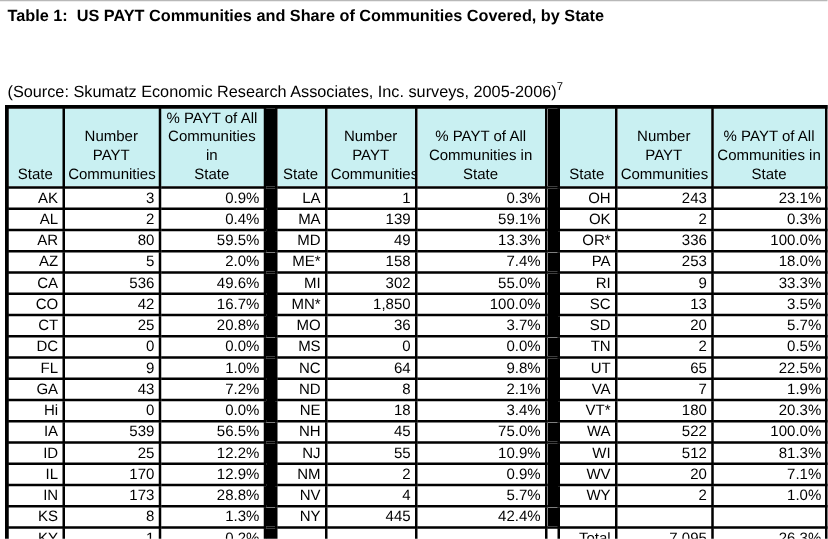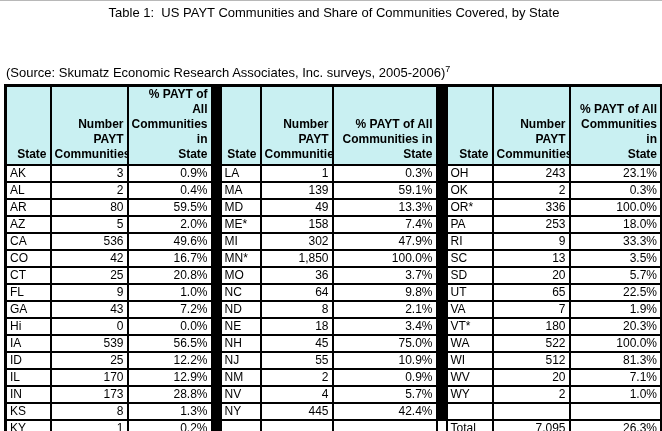--- a/index.html
+++ b/index.html
@@ -13,26 +13,25 @@
     width: 662px;
     height: 431px;
     overflow: hidden;
     border-top: 1px solid #b8b8b8;
     box-sizing: border-box;
   }
   .page {
     padding: 4px 0 0 4px;
   }
   .title {
-    font-weight: normal;
+    font-weight: bold;
     font-size: 13px;
     line-height: 16px;
     white-space: pre;
     padding-left: 2px;
-    text-align: center;
   }
   .source-line {
     font-size: 13px;
     line-height: 16px;
     padding-left: 2px;
     margin-top: 40px;
   }
   .source-line sup {
     font-size: 9px;
   }
@@ -45,34 +44,34 @@
   }
   th, td {
     border: 2px solid var(--border-color, #000);
     font-size: 12px;
     overflow: hidden;
     box-sizing: border-box;
     padding: 0 3px;
   }
   th {
     background: var(--header-bg, #c9f0f2);
-    font-weight: bold;
-    text-align: right;
+    font-weight: normal;
+    text-align: center;
     vertical-align: bottom;
     white-space: pre-line;
     height: 64px;
     line-height: 15px;
     padding-bottom: 2px;
   }
   td {
     height: 15px;
     line-height: 15px;
     white-space: nowrap;
   }
-  td.state { text-align: left; }
+  td.state { text-align: right; }
   td.num, td.pct { text-align: right; }
   .sep {
     background: var(--separator-bg, #000);
     padding: 0;
   }
   tbody tr:last-child .g3 { font-weight: normal; margin-top: 16px; }
   tbody tr:last-child .sep2 { background: #ffffff; }
 </style>
 </head>
 <body>
@@ -174,21 +173,21 @@
     <td class="num g3">253</td>
     <td class="pct g3">18.0%</td>
   </tr>
         <tr>
     <td class="state g1">CA</td>
     <td class="num g1">536</td>
     <td class="pct g1">49.6%</td>
     <td class="sep sep1"></td>
     <td class="state g2">MI</td>
     <td class="num g2">302</td>
-    <td class="pct g2">47.9%</td>
+    <td class="pct g2">55.0%</td>
     <td class="sep sep2"></td>
     <td class="state g3">RI</td>
     <td class="num g3">9</td>
     <td class="pct g3">33.3%</td>
   </tr>
         <tr>
     <td class="state g1">CO</td>
     <td class="num g1">42</td>
     <td class="pct g1">16.7%</td>
     <td class="sep sep1"></td>
@@ -205,20 +204,33 @@
     <td class="num g1">25</td>
     <td class="pct g1">20.8%</td>
     <td class="sep sep1"></td>
     <td class="state g2">MO</td>
     <td class="num g2">36</td>
     <td class="pct g2">3.7%</td>
     <td class="sep sep2"></td>
     <td class="state g3">SD</td>
     <td class="num g3">20</td>
     <td class="pct g3">5.7%</td>
+  </tr>
+        <tr>
+    <td class="state g1">DC</td>
+    <td class="num g1">0</td>
+    <td class="pct g1">0.0%</td>
+    <td class="sep sep1"></td>
+    <td class="state g2">MS</td>
+    <td class="num g2">0</td>
+    <td class="pct g2">0.0%</td>
+    <td class="sep sep2"></td>
+    <td class="state g3">TN</td>
+    <td class="num g3">2</td>
+    <td class="pct g3">0.5%</td>
   </tr>
         <tr>
     <td class="state g1">FL</td>
     <td class="num g1">9</td>
     <td class="pct g1">1.0%</td>
     <td class="sep sep1"></td>
     <td class="state g2">NC</td>
     <td class="num g2">64</td>
     <td class="pct g2">9.8%</td>
     <td class="sep sep2"></td>

